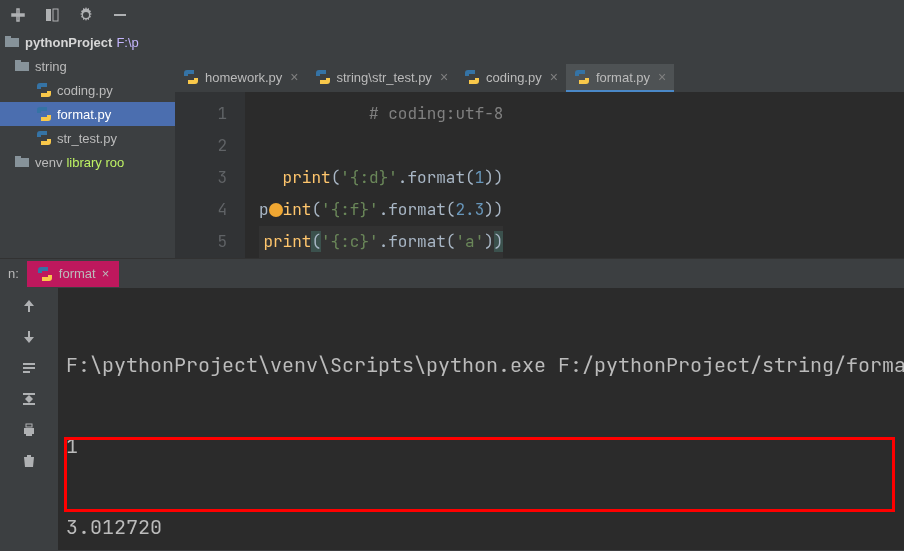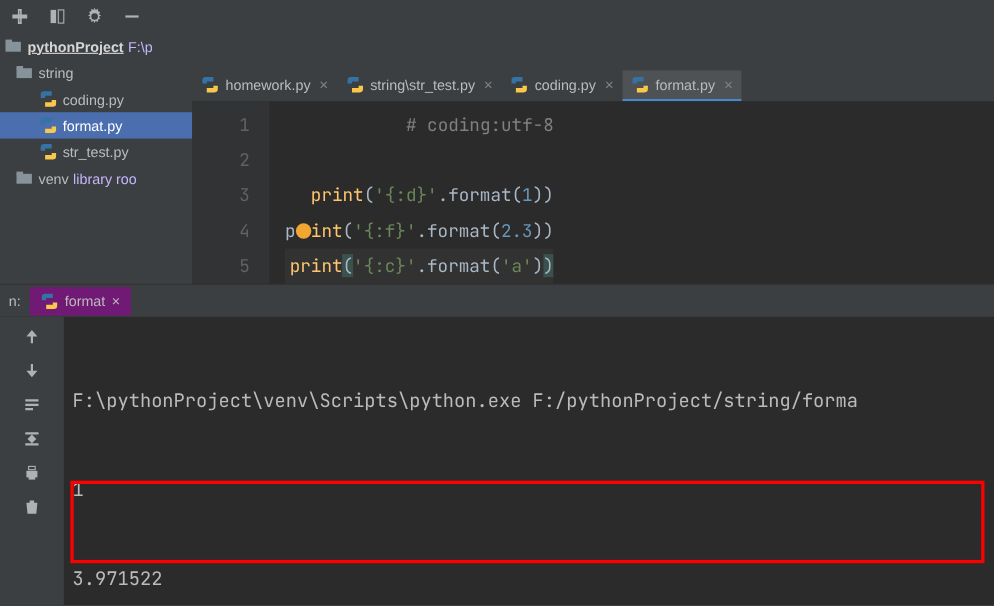--- a/index.html
+++ b/index.html
@@ -7,47 +7,47 @@
 .toolbar { height:30px; display:flex; align-items:center; padding:0 10px; gap:18px; color:#afb1b3; }
 .toolbar svg { width:16px; height:16px; fill:#afb1b3; }
 .tb-item { display:flex; align-items:center; cursor:pointer; }
 .main { display:flex; height:228px; }
 .sidebar { width:175px; background:#3c3f41; overflow:hidden; }
 .project-row { display:flex; align-items:center; height:24px; padding:0 4px; }
 .project-row.folder { padding-left:14px; }
 .project-row.file { padding-left:36px; }
 .project-row.left { padding-left:8px; }
 .project-row.selected { background:#4b6eaf; color:#fff; }
-.project-name { font-weight:bold; color:#d6d6d6;text-decoration:underline; }
+.project-name { font-weight:bold; color:#d6d6d6; }
 .project-path { color:#c4b5fd; margin-left:4px; }
 .ficon { width:16px; height:16px; margin-right:5px; flex:none; }
-.dimmed { color:#c4b5fd; margin-left:4px; }
+.dimmed { color:#bef264; margin-left:4px; }
 .tabs { height:30px; display:flex; align-items:flex-end; background:#3c3f41; flex:1; }
 .tab { display:flex; align-items:center; height:28px; padding:0 8px; gap:6px; color:#bbbbbb; cursor:pointer; border-bottom:2px solid transparent; }
 .tab.active { background:#4e5254; border-bottom:2px solid #4a88c7; }
 .tab .close { color:#808080; font-size:14px; margin-left:2px; }
 .editor-wrap { flex:1; display:flex; flex-direction:column; }
 .editor { flex:1; display:flex; background:#2b2b2b; font-family:"JetBrains Mono","Consolas",monospace; font-size:16px; }
 .gutter { width:70px; text-align:right; color:#606366; padding:6px 18px 0 0; line-height:32px; background:#313335; }
 .code { padding:6px 0 0 14px; line-height:32px; white-space:pre; color:#a9b7c6; position:relative;text-align:right; }
 .comment { color:#808080; }
 .fn { color:#ffc66d; }
 .str { color:#6a8759; }
 .num { color:#6897bb; }
 .hl-line { background:#323232; }
 .bulb { display:inline-block; width:14px; height:14px; background:#f0a732; border-radius:50%; vertical-align:-2px; }
 .matchb { background:#3b514d; }
 .run-header { height:30px; background:#3c3f41; display:flex; align-items:center; border-top:1px solid #323232; }
 .run-label { padding:0 8px; color:#bbbbbb; }
-.run-tab { display:flex; align-items:center; height:26px; padding:0 10px; background:#701a75; gap:6px; }
+.run-tab { display:flex; align-items:center; height:26px; padding:0 10px; background:#be185d; gap:6px; }
 .run-body { display:flex; background:#2b2b2b; height:262px; }
 .run-gutter { width:58px; display:flex; flex-direction:column; align-items:center; padding-top:10px; gap:12px; background:#3c3f41; }
 .run-gutter svg { width:16px; height:16px; fill:#afb1b3; }
 .rg-btn { cursor:pointer; }
-.console { flex:1; padding:10px 8px; font-family:"JetBrains Mono","Consolas",monospace; font-size:17px; line-height:27px; white-space:pre; overflow:hidden; color:#bbbbbb; position:relative; }
+.console { flex:1; padding:10px 8px; font-family:"JetBrains Mono","Consolas",monospace; font-size:20px; line-height:27px; white-space:pre; overflow:hidden; color:#bbbbbb; position:relative; }
 .redbox { position:absolute; border:3px solid #ff0000; left:64px; top:437px; width:831px; height:75px; pointer-events:none; }
 .py-icon { display:inline-flex; width:16px; height:16px; }
 </style>
 </head>
 <body>
 
 <div class="toolbar">
   <span class="tb-item">
       <svg viewBox="0 0 16 16">
         <path d="M2 7h12v2H2z M7 2h2v12H7z" fill="none" stroke="#afb1b3" stroke-width="1.5"></path>
@@ -211,21 +211,21 @@
           <rect x="5" y="2" width="6" height="3" fill="none" stroke="#afb1b3"></rect>
           <rect x="5" y="11" width="6" height="3" fill="#afb1b3"></rect>
         </svg></span>
     <span class="rg-btn"><svg viewBox="0 0 16 16">
           <path d="M3 4h10l-1 10H4zM6 2h4v2H6z"></path>
         </svg></span>
   </div>
   <div class="console">
     <div>F:\pythonProject\venv\Scripts\python.exe F:/pythonProject/string/forma</div>
     <div>1</div>
-    <div>3.971522</div>
+    <div>3.012720</div>
     
     
     
     
   </div>
 </div>
 
 <div class="redbox"></div>
 
 </body></html>

